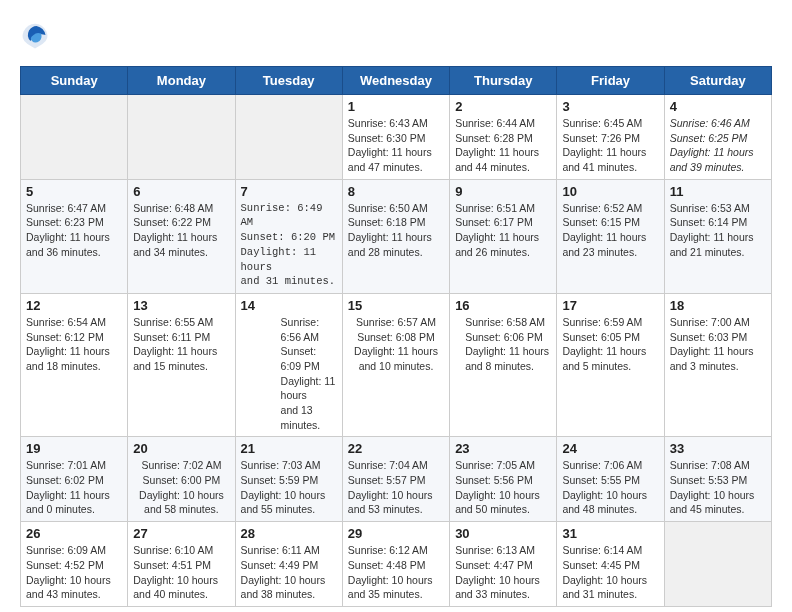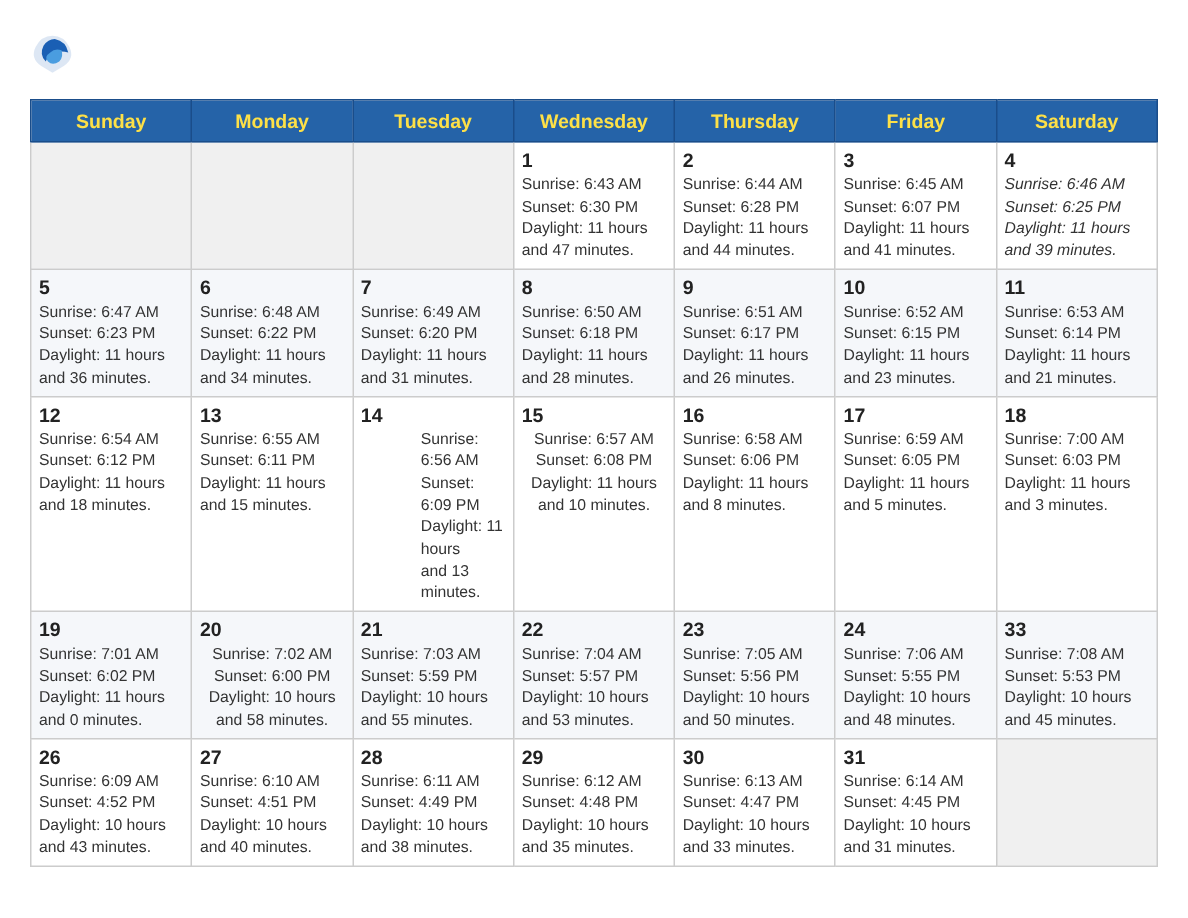--- a/index.html
+++ b/index.html
@@ -46,21 +46,21 @@
       font-weight: normal;
       color: #444;
     }
     .calendar {
       width: 100%;
       border-collapse: collapse;
       border: 1px solid #ccc;
     }
     .calendar th {
       background: #2563a8;
-      color: #fde047;
+      color: #ffffff;
       font-size: 13px;
       font-weight: bold;
       padding: 6px 4px;
       text-align: center;
       border: 1px solid #1a4d8a;
     }
     .calendar td {
       vertical-align: top;
       border: 1px solid #ccc;
       padding: 4px 5px;
@@ -134,21 +134,21 @@
         <td>
           <div class="day-number">2</div>
           <div class="day-info" style="white-space: pre-line;">Sunrise: 6:44 AM
 Sunset: 6:28 PM
 Daylight: 11 hours
 and 44 minutes.</div>
         </td>
         <td>
           <div class="day-number">3</div>
           <div class="day-info" style="white-space: pre-line;">Sunrise: 6:45 AM
-Sunset: 6:07 PM
+Sunset: 7:26 PM
 Daylight: 11 hours
 and 41 minutes.</div>
         </td>
         <td>
           <div class="day-number">4</div>
           <div class="day-info" style="white-space: pre-line; font-style: italic;">Sunrise: 6:46 AM
 Sunset: 6:25 PM
 Daylight: 11 hours
 and 39 minutes.</div>
         </td>
@@ -163,21 +163,21 @@
         </td>
         <td>
           <div class="day-number">6</div>
           <div class="day-info" style="white-space: pre-line;">Sunrise: 6:48 AM
 Sunset: 6:22 PM
 Daylight: 11 hours
 and 34 minutes.</div>
         </td>
         <td>
           <div class="day-number">7</div>
-          <div class="day-info" style="white-space: pre-line;">Sunrise: 6:49 AM
+          <div class="day-info" style="white-space: pre-line; font-family: Liberation Mono, monospace;">Sunrise: 6:49 AM
 Sunset: 6:20 PM
 Daylight: 11 hours
 and 31 minutes.</div>
         </td>
         <td>
           <div class="day-number">8</div>
           <div class="day-info" style="white-space: pre-line;">Sunrise: 6:50 AM
 Sunset: 6:18 PM
 Daylight: 11 hours
 and 28 minutes.</div>
@@ -228,21 +228,21 @@
         </td>
         <td>
           <div class="day-number">15</div>
           <div class="day-info" style="white-space: pre-line; text-align: center;">Sunrise: 6:57 AM
 Sunset: 6:08 PM
 Daylight: 11 hours
 and 10 minutes.</div>
         </td>
         <td>
           <div class="day-number">16</div>
-          <div class="day-info" style="white-space: pre-line;">Sunrise: 6:58 AM
+          <div class="day-info" style="white-space: pre-line; margin-left: 10px;">Sunrise: 6:58 AM
 Sunset: 6:06 PM
 Daylight: 11 hours
 and 8 minutes.</div>
         </td>
         <td>
           <div class="day-number">17</div>
           <div class="day-info" style="white-space: pre-line;">Sunrise: 6:59 AM
 Sunset: 6:05 PM
 Daylight: 11 hours
 and 5 minutes.</div>

